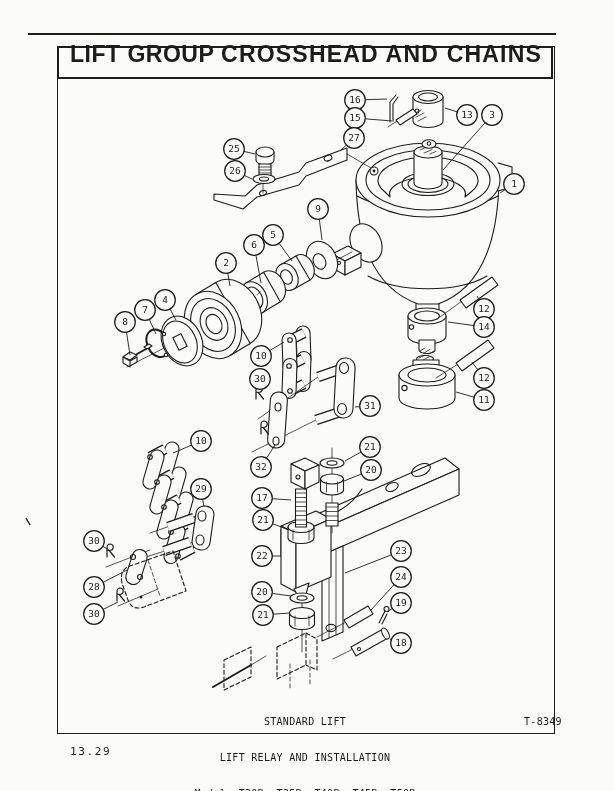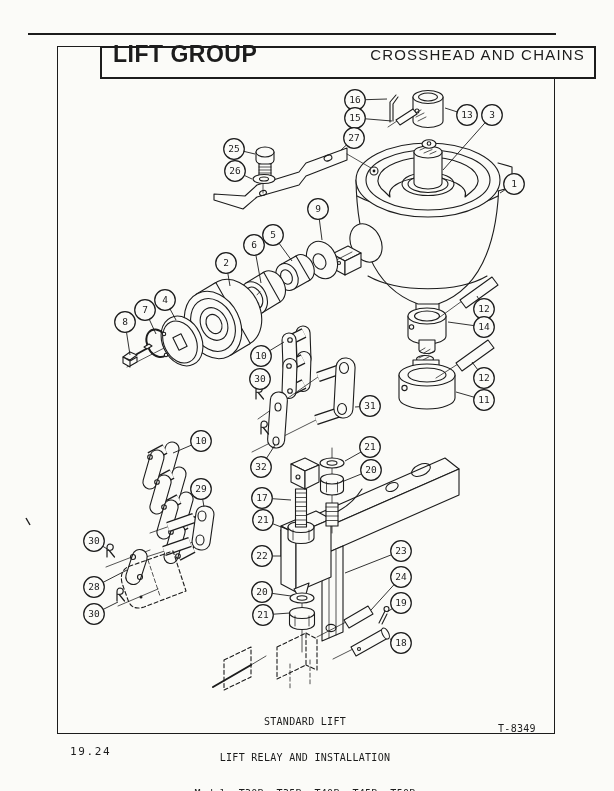--- a/index.html
+++ b/index.html
@@ -7,32 +7,32 @@
     position:relative;width:614px;height:791px;background:#fbfbf8;
     font-family:"Liberation Sans",sans-serif;color:#1c1c1c;overflow:hidden;
     box-shadow:0 0 4px rgba(0,0,0,.3);
   }
   .top-rule{position:absolute;left:28px;top:33px;width:528px;height:2px;background:#1c1c1c;}
   .frame{position:absolute;left:57px;top:46px;width:496px;height:686px;border:1.6px solid #1c1c1c;}
   .title-box{
     position:absolute;left:57px;top:46px;width:496px;height:33px;
     border:2.6px solid #1c1c1c;background:#fbfbf8;
     display:flex;align-items:center;justify-content:space-between;
-    padding:0 9px 16px 11px;box-sizing:border-box;margin-left:43px;
+    padding:0 9px 16px 11px;box-sizing:border-box;
   }
   .title-box .tl{font-size:23px;font-weight:bold;letter-spacing:.5px;white-space:nowrap;}
-  .title-box .tr{font-size:15px;font-weight:normal;letter-spacing:1.2px;white-space:nowrap;}
+  .title-box .tr{font-size:23px;font-weight:bold;letter-spacing:1.2px;white-space:nowrap;}
   .caption{
     position:absolute;left:57px;top:692px;width:496px;text-align:center;
     font-family:"DejaVu Sans Mono",monospace;font-size:10px;line-height:12px;
     letter-spacing:.3px;white-space:pre;
   }
   .drawing-number{
-    position:absolute;left:498px;top:716px;
-    font-family:"DejaVu Sans Mono",monospace;font-size:10px;letter-spacing:.3px;margin-top:7px;
+    position:absolute;left:524px;top:716px;
+    font-family:"DejaVu Sans Mono",monospace;font-size:10px;letter-spacing:.3px;
   }
   .page-number{
     position:absolute;left:70px;top:745px;
     font-family:"DejaVu Sans Mono",monospace;font-size:11px;letter-spacing:1.6px;
   }
   #art{position:absolute;left:0;top:0;pointer-events:none;}
   #art g.part{stroke:#1c1c1c;stroke-width:1.1;fill:none;stroke-linejoin:round;stroke-linecap:round;}
   #art .fw{fill:#fbfbf8;}
   #art .thin{stroke-width:.75;}
   #art .th2{stroke-width:2;}
@@ -531,15 +531,15 @@
       </g>
   </svg>
 
   <div class="caption">
     <div>STANDARD LIFT</div>
     <div>LIFT RELAY AND INSTALLATION</div>
     <div>Models T30B, T35B, T40B, T45B, T50B</div>
   </div>
 
   <div class="drawing-number">T-8349</div>
-  <div class="page-number">19.24</div>
+  <div class="page-number">13.29</div>
 
 </div>
 
 </body></html>

